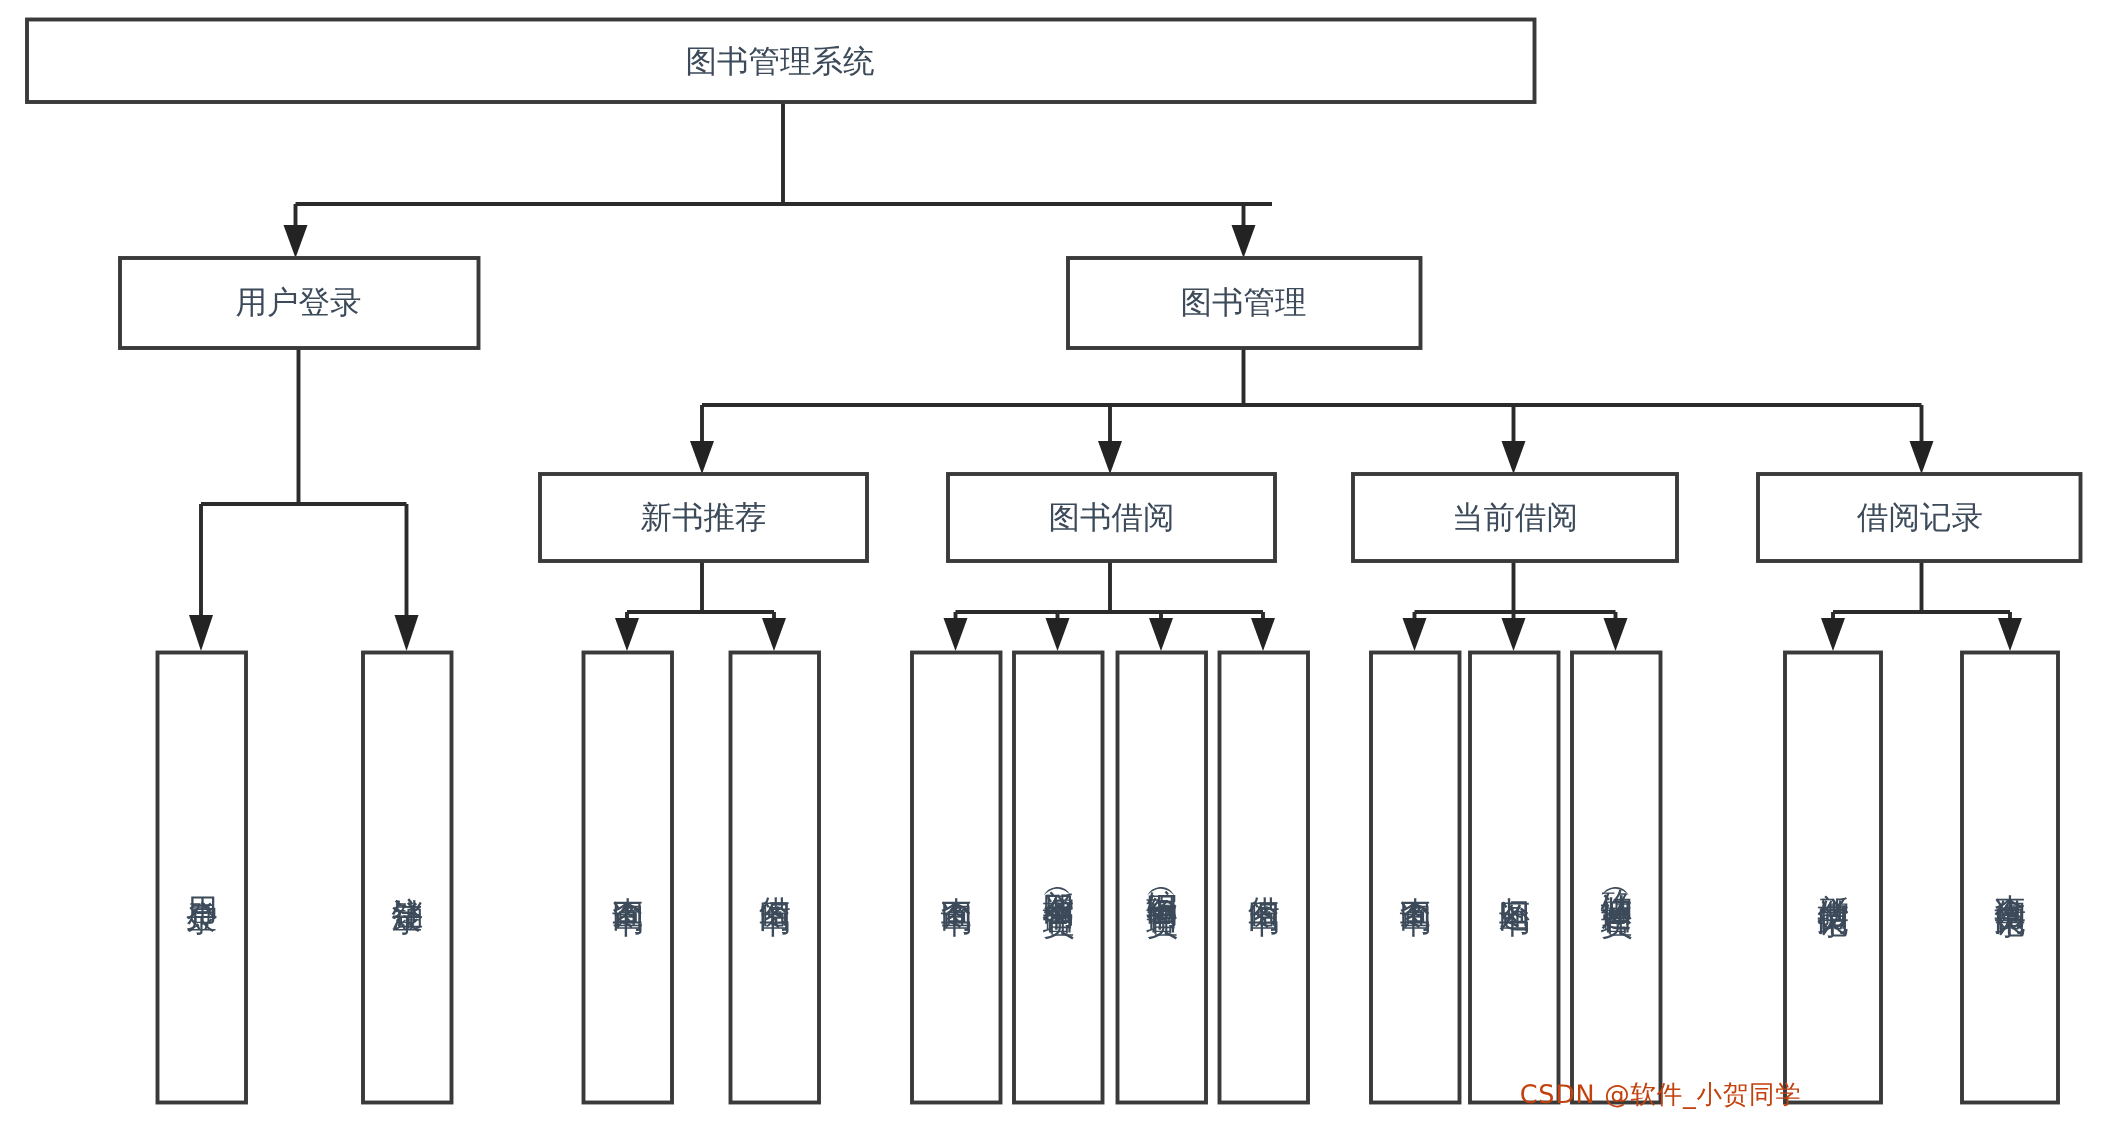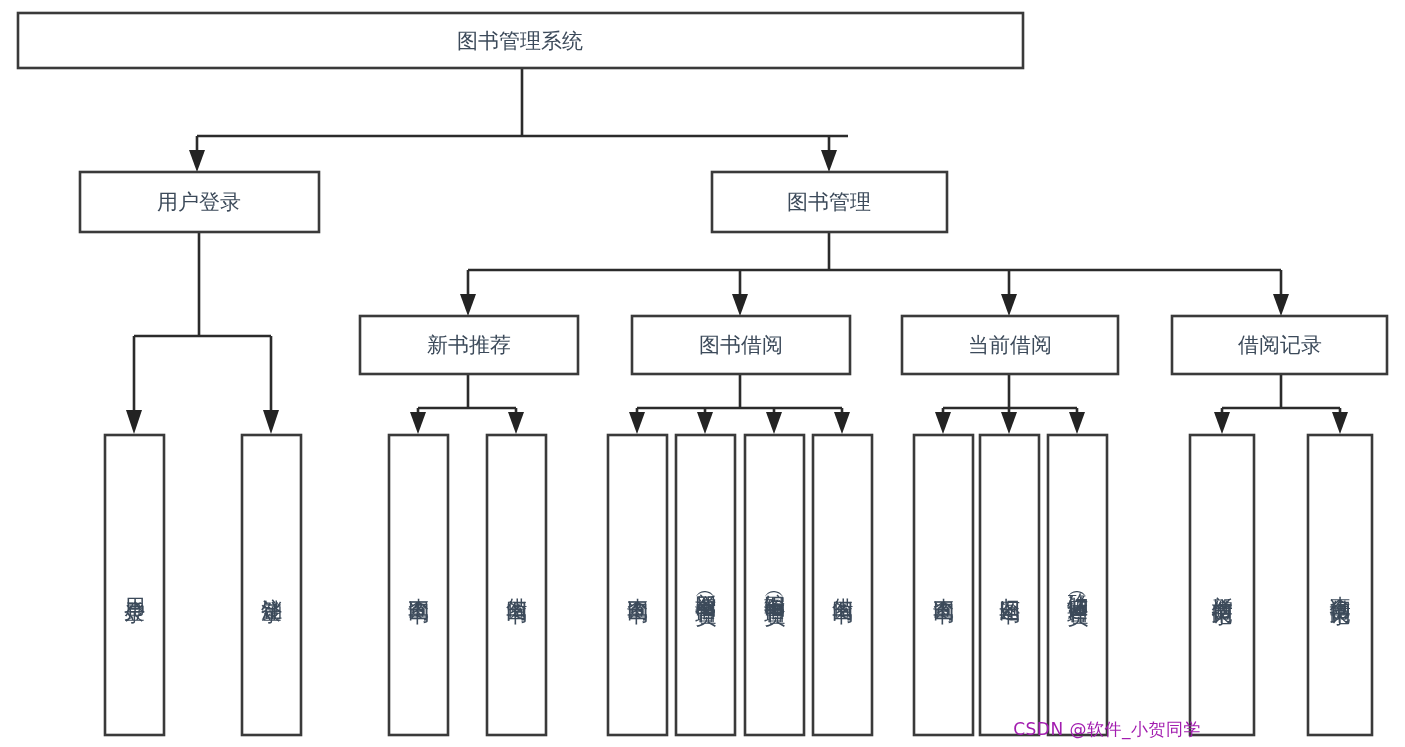--- a/index.html
+++ b/index.html
@@ -64,21 +64,21 @@
     justify-content: center;
     white-space: nowrap;
     pointer-events: none;
   }
   .watermark {
     position: absolute;
     right: 8px;
     bottom: 6px;
     font-family: "DejaVu Sans", "Liberation Sans", sans-serif;
     font-size: 17px;
-    color: #a21caf;
+    color: #c2410c;
     letter-spacing: 0.5px;
     white-space: nowrap;
     margin-top: 44px;
   }
 </style>
 </head>
 <body>
 
 <div id="diagram-root">
 

